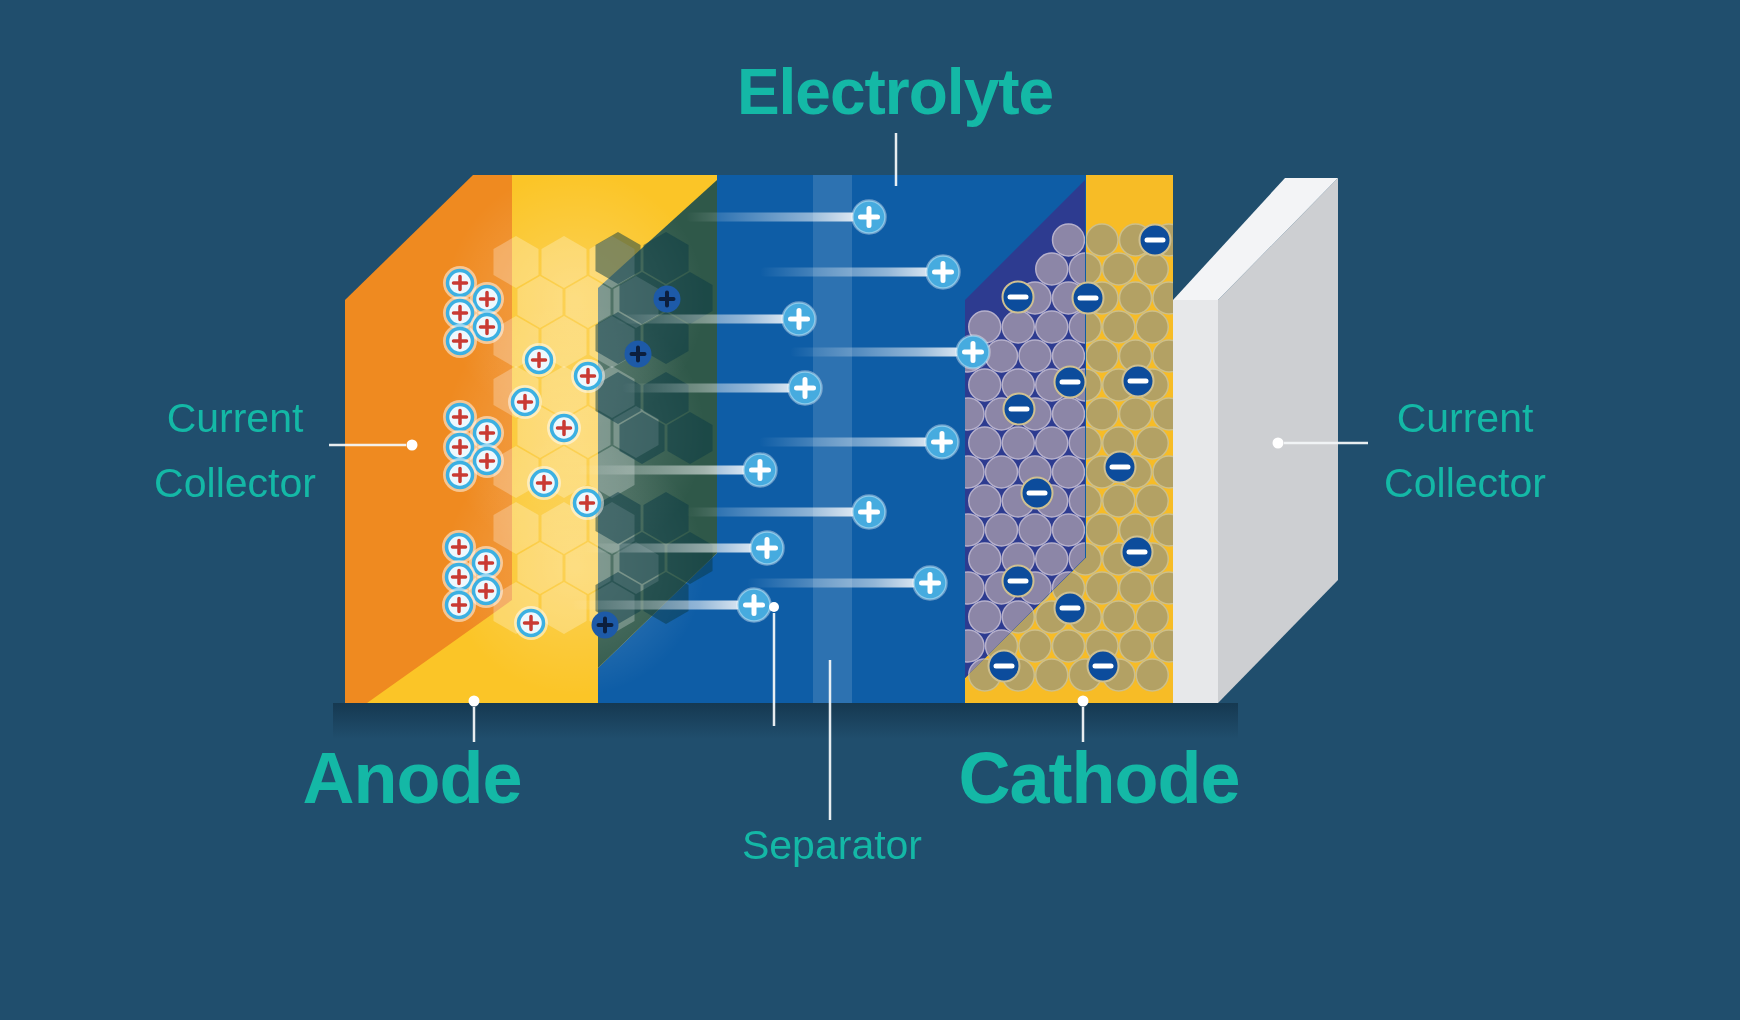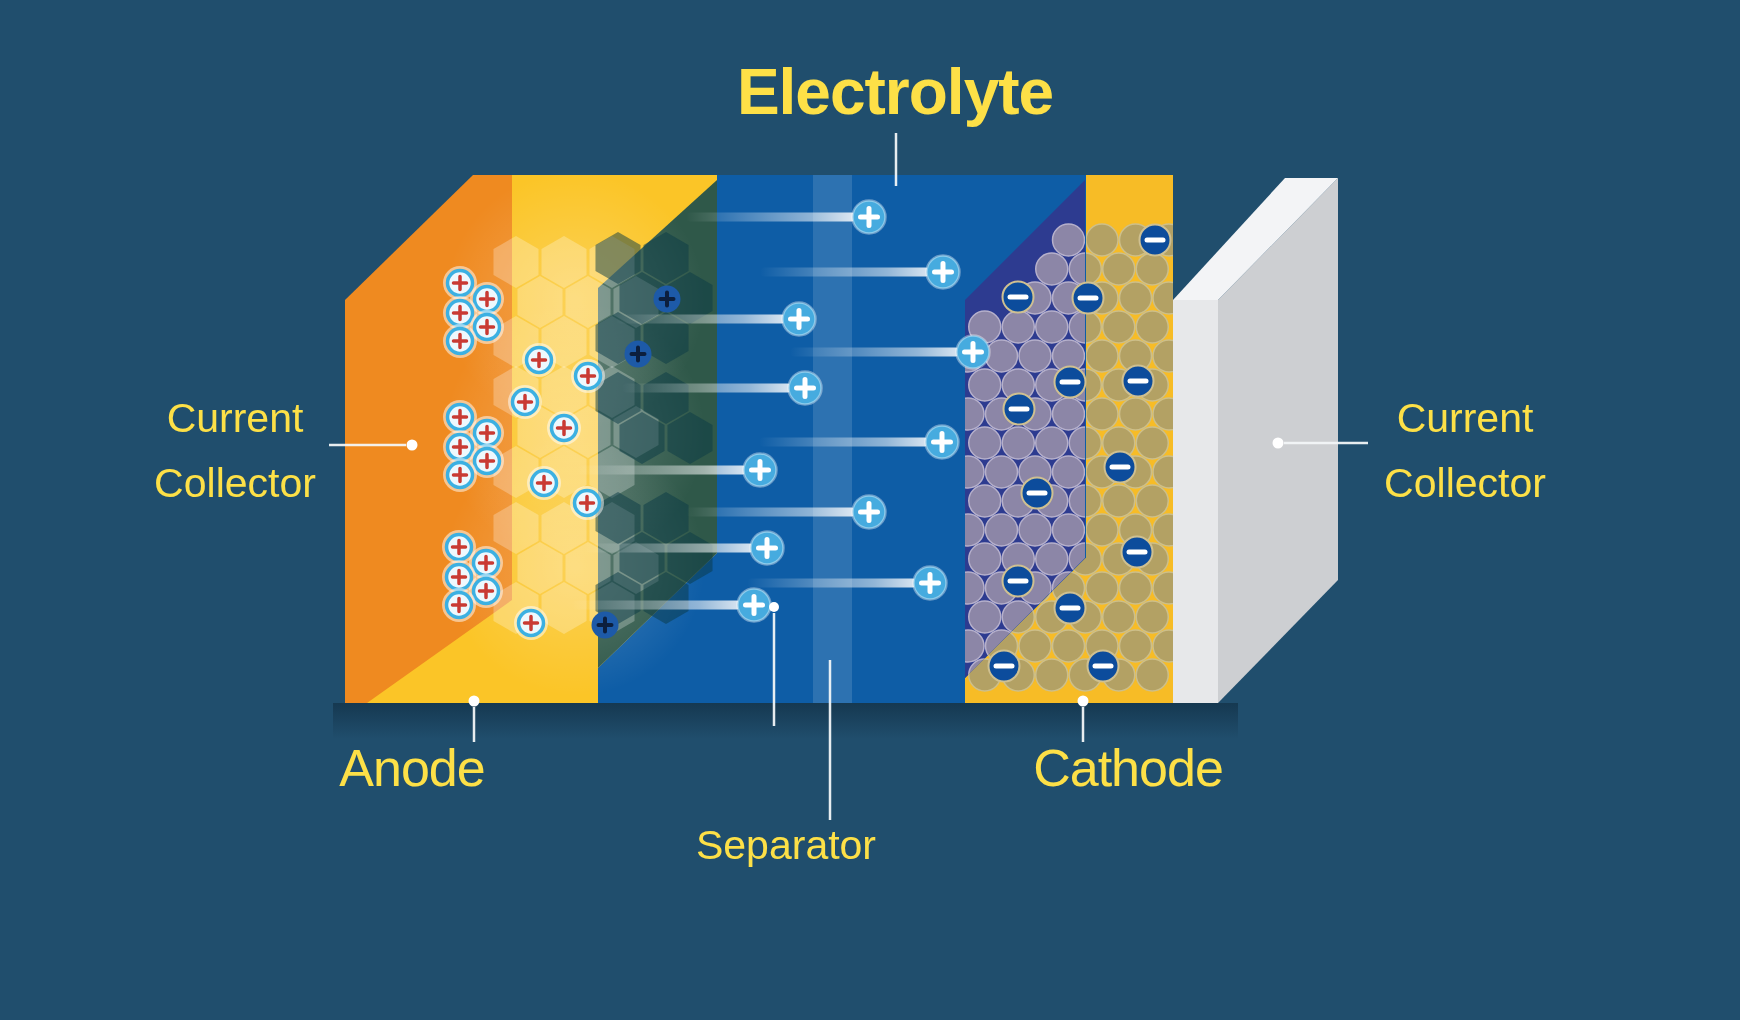--- a/index.html
+++ b/index.html
@@ -3,25 +3,25 @@
 <meta charset="utf-8">
 <style>
   html,body{margin:0;padding:0;background:#0e2a3d;}
   .stage{
     position:relative;width:1740px;height:1020px;overflow:hidden;
     background:#204e6d;
     font-family:"Liberation Sans",sans-serif;
   }
   .stage svg{position:absolute;left:0;top:0;}
   .lbl{
-    position:absolute;color:#fde047;white-space:nowrap;
+    position:absolute;color:#14b8a6;white-space:nowrap;
     transform:translateX(-50%);line-height:1;user-select:none;
   }
   .lbl-hero{font-weight:700;font-size:64px;letter-spacing:-1px;}
-  .lbl-electrode{font-weight:400;font-size:52px;letter-spacing:-1px;}
+  .lbl-electrode{font-weight:700;font-size:72px;letter-spacing:-1px;}
   .lbl-small{font-weight:400;font-size:41px;text-align:center;}
 </style>
 </head>
 <body>
 
 <div class="stage">
 
   <svg id="fig" width="1740" height="1020" viewBox="0 0 1740 1020">
     <defs>
       <linearGradient id="gTrail" x1="0" y1="0" x2="1" y2="0">
@@ -545,16 +545,16 @@
 
   <div class="lbl lbl-hero" style="left:895px;top:60px;">Electrolyte</div>
 
   <div class="lbl lbl-small" style="left:235px;top:398px;">Current</div>
   <div class="lbl lbl-small" style="left:235px;top:463px;">Collector</div>
 
   <div class="lbl lbl-small" style="left:1465px;top:398px;">Current</div>
   <div class="lbl lbl-small" style="left:1465px;top:463px;">Collector</div>
 
   <div class="lbl lbl-electrode" style="left:412px;top:742px;">Anode</div>
-  <div class="lbl lbl-electrode" style="left:1128px;top:742px;">Cathode</div>
-
-  <div class="lbl lbl-small" style="left:786px;top:825px;">Separator</div>
+  <div class="lbl lbl-electrode" style="left:1099px;top:742px;">Cathode</div>
+
+  <div class="lbl lbl-small" style="left:832px;top:825px;">Separator</div>
 </div>
 
 </body></html>

